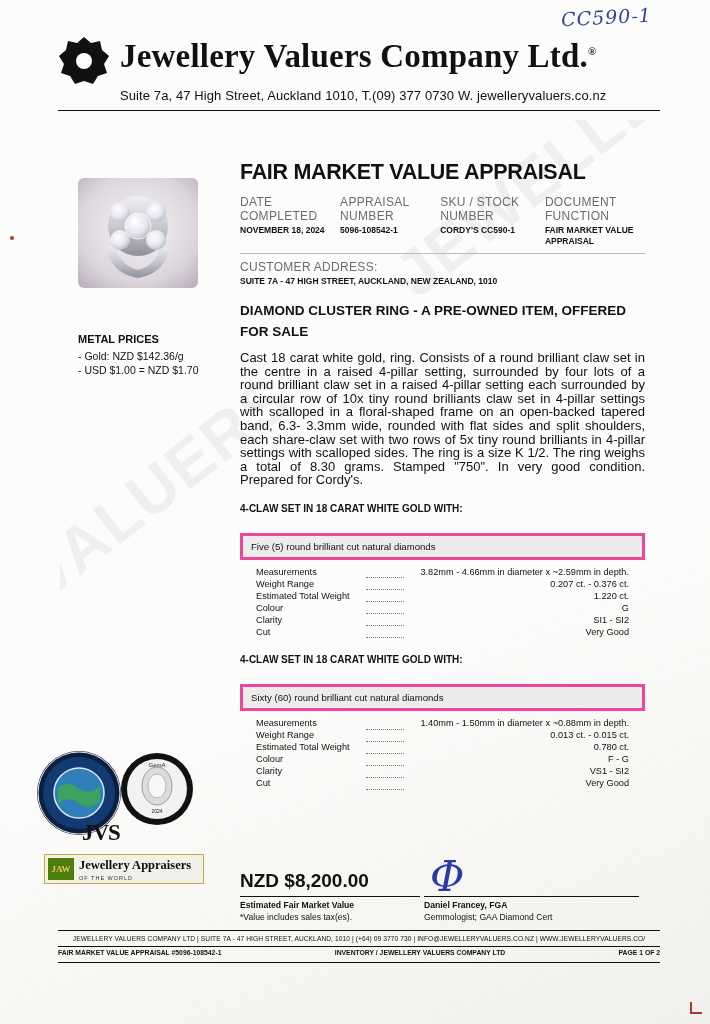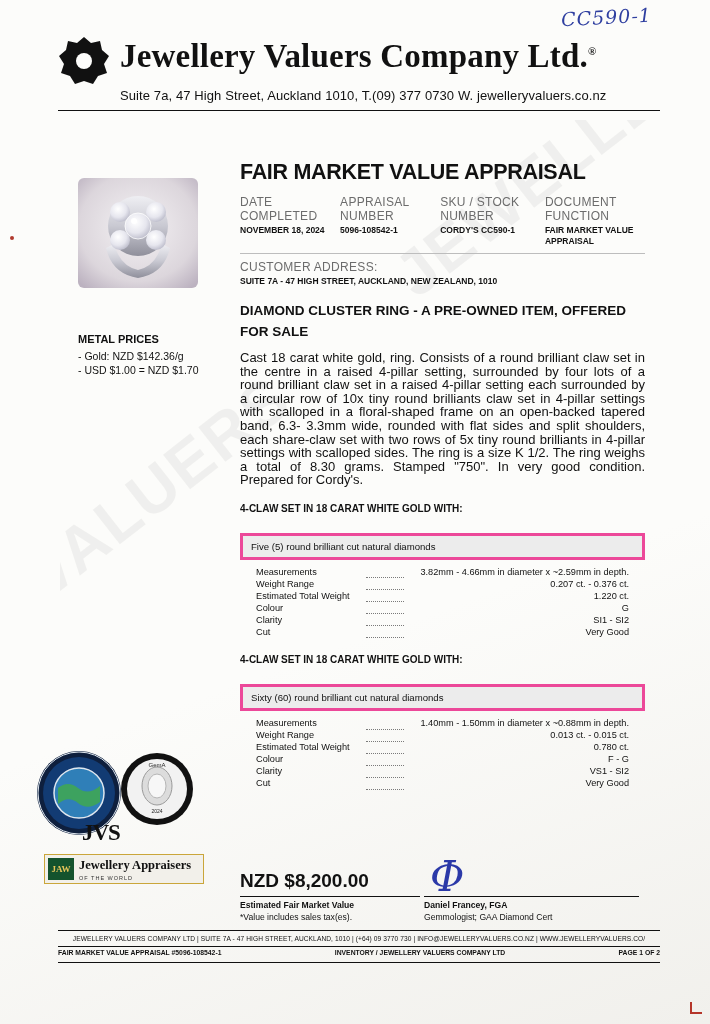--- a/index.html
+++ b/index.html
@@ -98,21 +98,21 @@
   .seal-gem{position:absolute;left:120px;top:752px;width:74px;height:74px;}
   .jvs-text{
     position:absolute;left:82px;top:820px;font-family:"Liberation Serif", serif;
     font-size:23px;font-weight:bold;color:#111;letter-spacing:-1px;
   }
   .jaw-badge{
     position:absolute;left:44px;top:854px;width:158px;height:28px;
     background:#f2f0ea;border:1px solid #caa63a;display:flex;align-items:center;
   }
   .jaw-sq{
-    width:26px;height:22px;margin-left:3px;background:#14532d;color:#e8c65a;
+    width:26px;height:22px;margin-left:3px;background:#4d7c0f;color:#e8c65a;
     font-size:9px;font-weight:bold;display:flex;align-items:center;justify-content:center;
     font-family:"Liberation Serif", serif;
   }
   .jaw-t1{font-family:"Liberation Serif", serif;font-size:12.5px;font-weight:bold;color:#111;margin-left:5px;}
   .jaw-t2{font-size:5.5px;color:#333;letter-spacing:1px;margin-left:5px;margin-top:2px;}
 
   
   .value-amt{position:absolute;left:240px;top:870px;font-size:19px;font-weight:bold;color:#111;}
   .value-rule{position:absolute;left:240px;top:896px;width:180px;height:1px;background:#111;}
   .value-lbl{position:absolute;left:240px;top:900px;font-size:8.6px;font-weight:bold;color:#111;}

